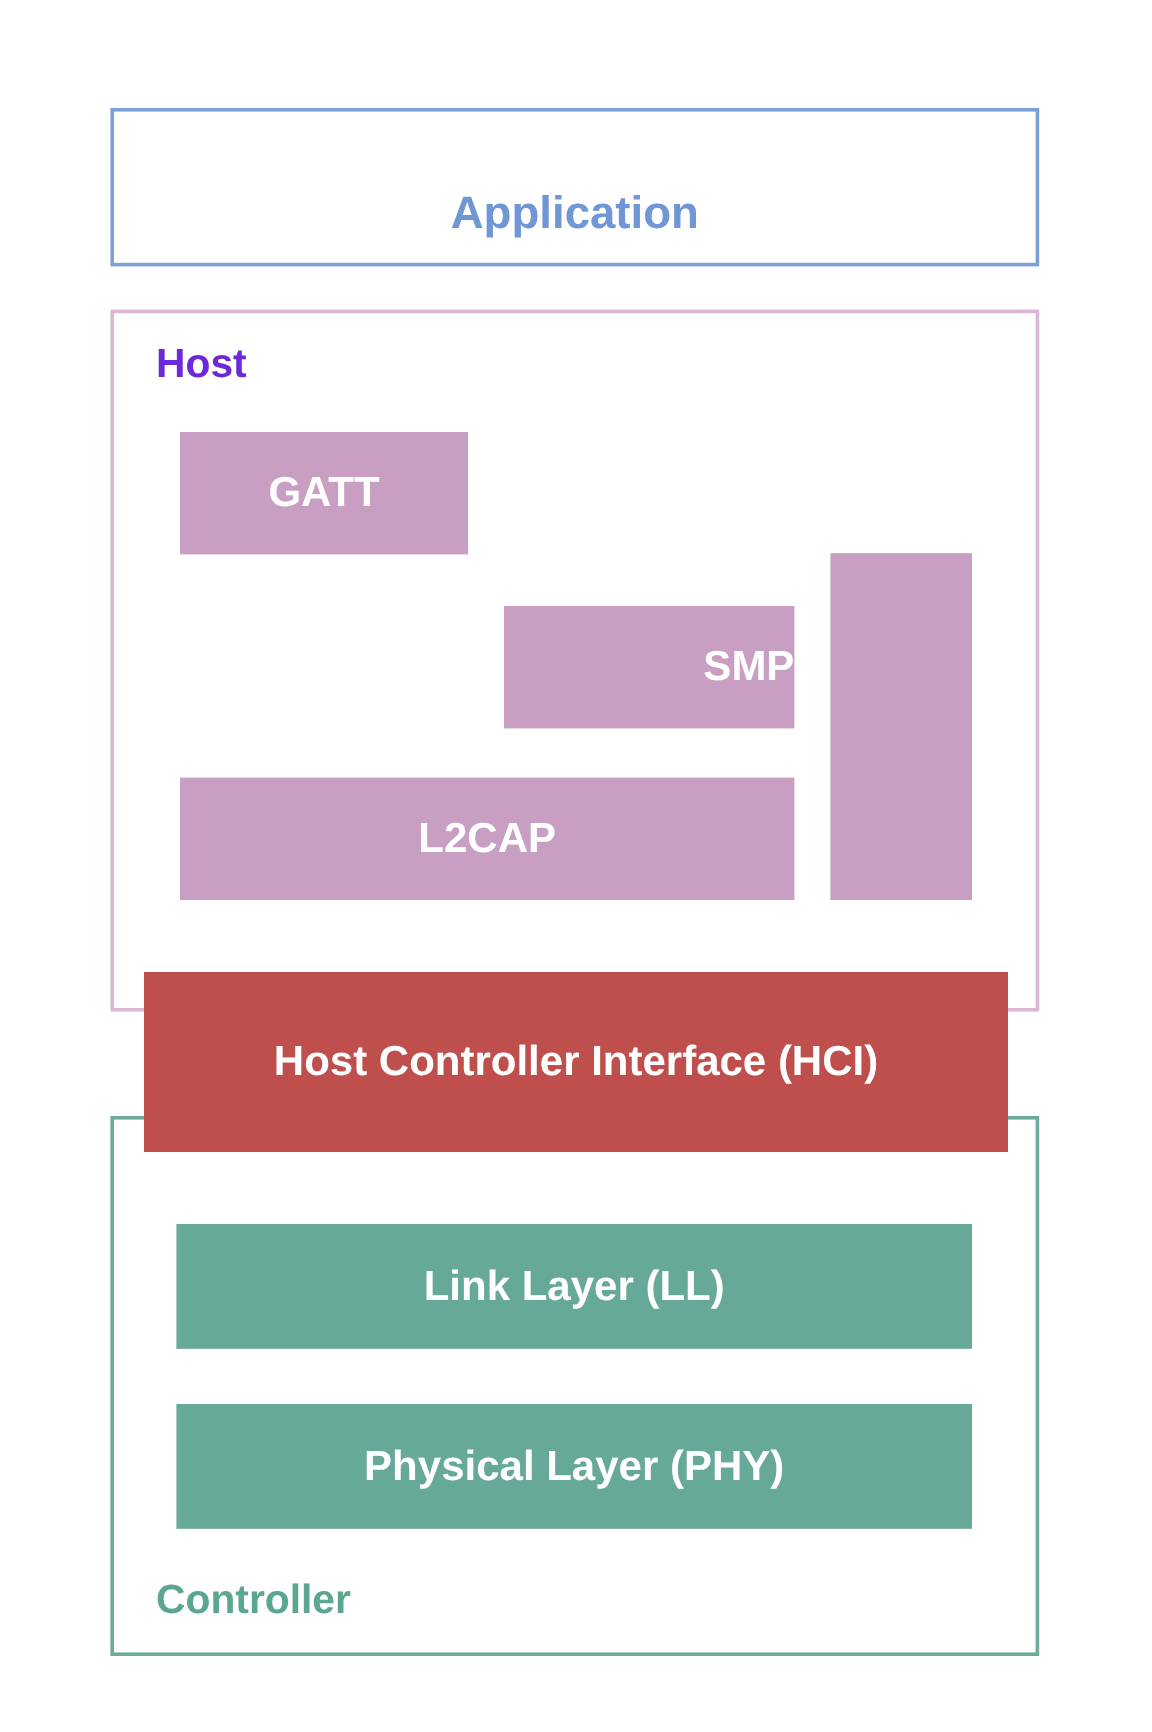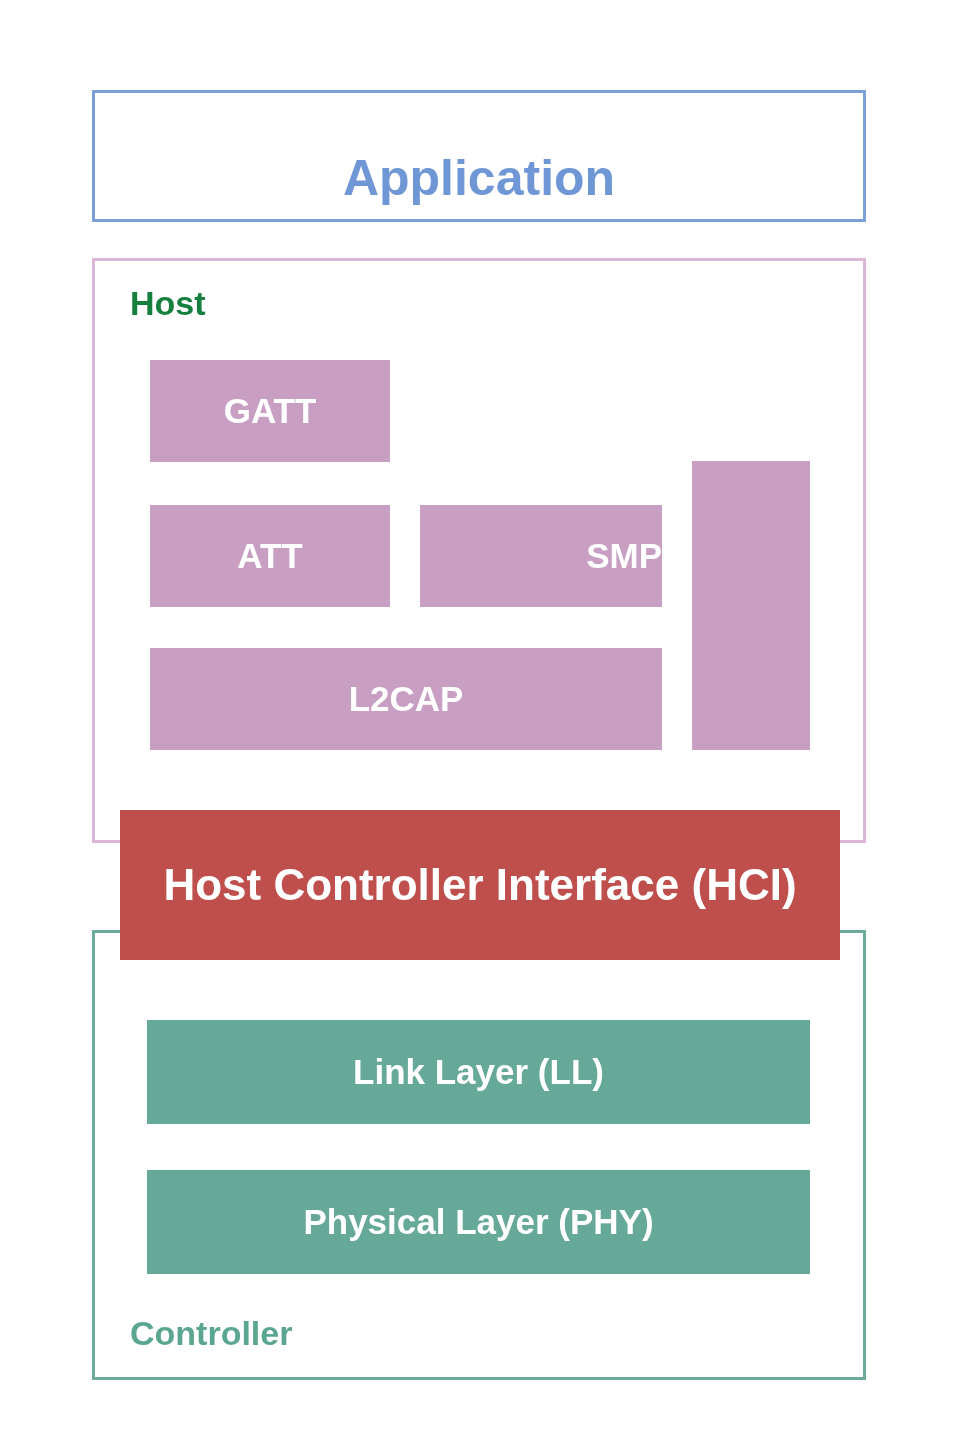--- a/index.html
+++ b/index.html
@@ -20,32 +20,32 @@
     background: #ffffff;
     box-sizing: border-box;
   }
   .app-box {
     left: 92px; top: 90px; width: 774px; height: 132px;
     border: 3px solid #7ba0d9;
     display: flex; align-items: center; justify-content: center;
   }
   .app-label {
     color: #6f97d6;
-    font-size: 50px;
+    font-size: 38px;
     font-weight: bold;
     margin-top: 44px;
   }
   .host-box {
     left: 92px; top: 258px; width: 774px; height: 585px;
     border: 3px solid #dcb6d6;
   }
   .host-label {
     position: absolute;
     left: 130px; top: 284px;
-    color: #15803d;
+    color: #6d28d9;
     font-size: 34px;
     font-weight: bold;
   }
   .controller-box {
     left: 92px; top: 930px; width: 774px; height: 450px;
     border: 3px solid #6aab9c;
   }
   .controller-label {
     position: absolute;
     left: 130px; top: 1314px;
@@ -67,21 +67,21 @@
   .gatt    { left: 150px; top: 360px; width: 240px; height: 102px; }
   .gap-top { left: 420px; top: 360px; width: 390px; height: 102px; }
   .gap-col { left: 692px; top: 461px; width: 118px; height: 289px; }
   .att     { left: 150px; top: 505px; width: 240px; height: 102px; }
   .smp     { left: 420px; top: 505px; width: 242px; height: 102px; justify-content: flex-end; }
   .l2cap   { left: 150px; top: 648px; width: 512px; height: 102px; }
 
   .hci {
     left: 120px; top: 810px; width: 720px; height: 150px;
     background: #bf4f4c;
-    font-size: 44px;
+    font-size: 35px;
     z-index: 5;
   }
 
   .ll  { left: 147px; top: 1020px; width: 663px; height: 104px; }
   .phy { left: 147px; top: 1170px; width: 663px; height: 104px; }
 </style>
 </head>
 <body>
 
 <div class="canvas">
@@ -92,23 +92,20 @@
 
   <div class="outline-box host-box"></div>
   <span class="host-label">Host</span>
 
   <div class="block mauve gatt">
     <span>GATT</span>
   </div>
 
   <div class="block mauve gap-col"></div>
 
-  <div class="block mauve att">
-    <span>ATT</span>
-  </div>
 
   <div class="block mauve smp">
     <span>SMP</span>
   </div>
 
   <div class="block mauve l2cap">
     <span>L2CAP</span>
   </div>
 
   <div class="block hci">

